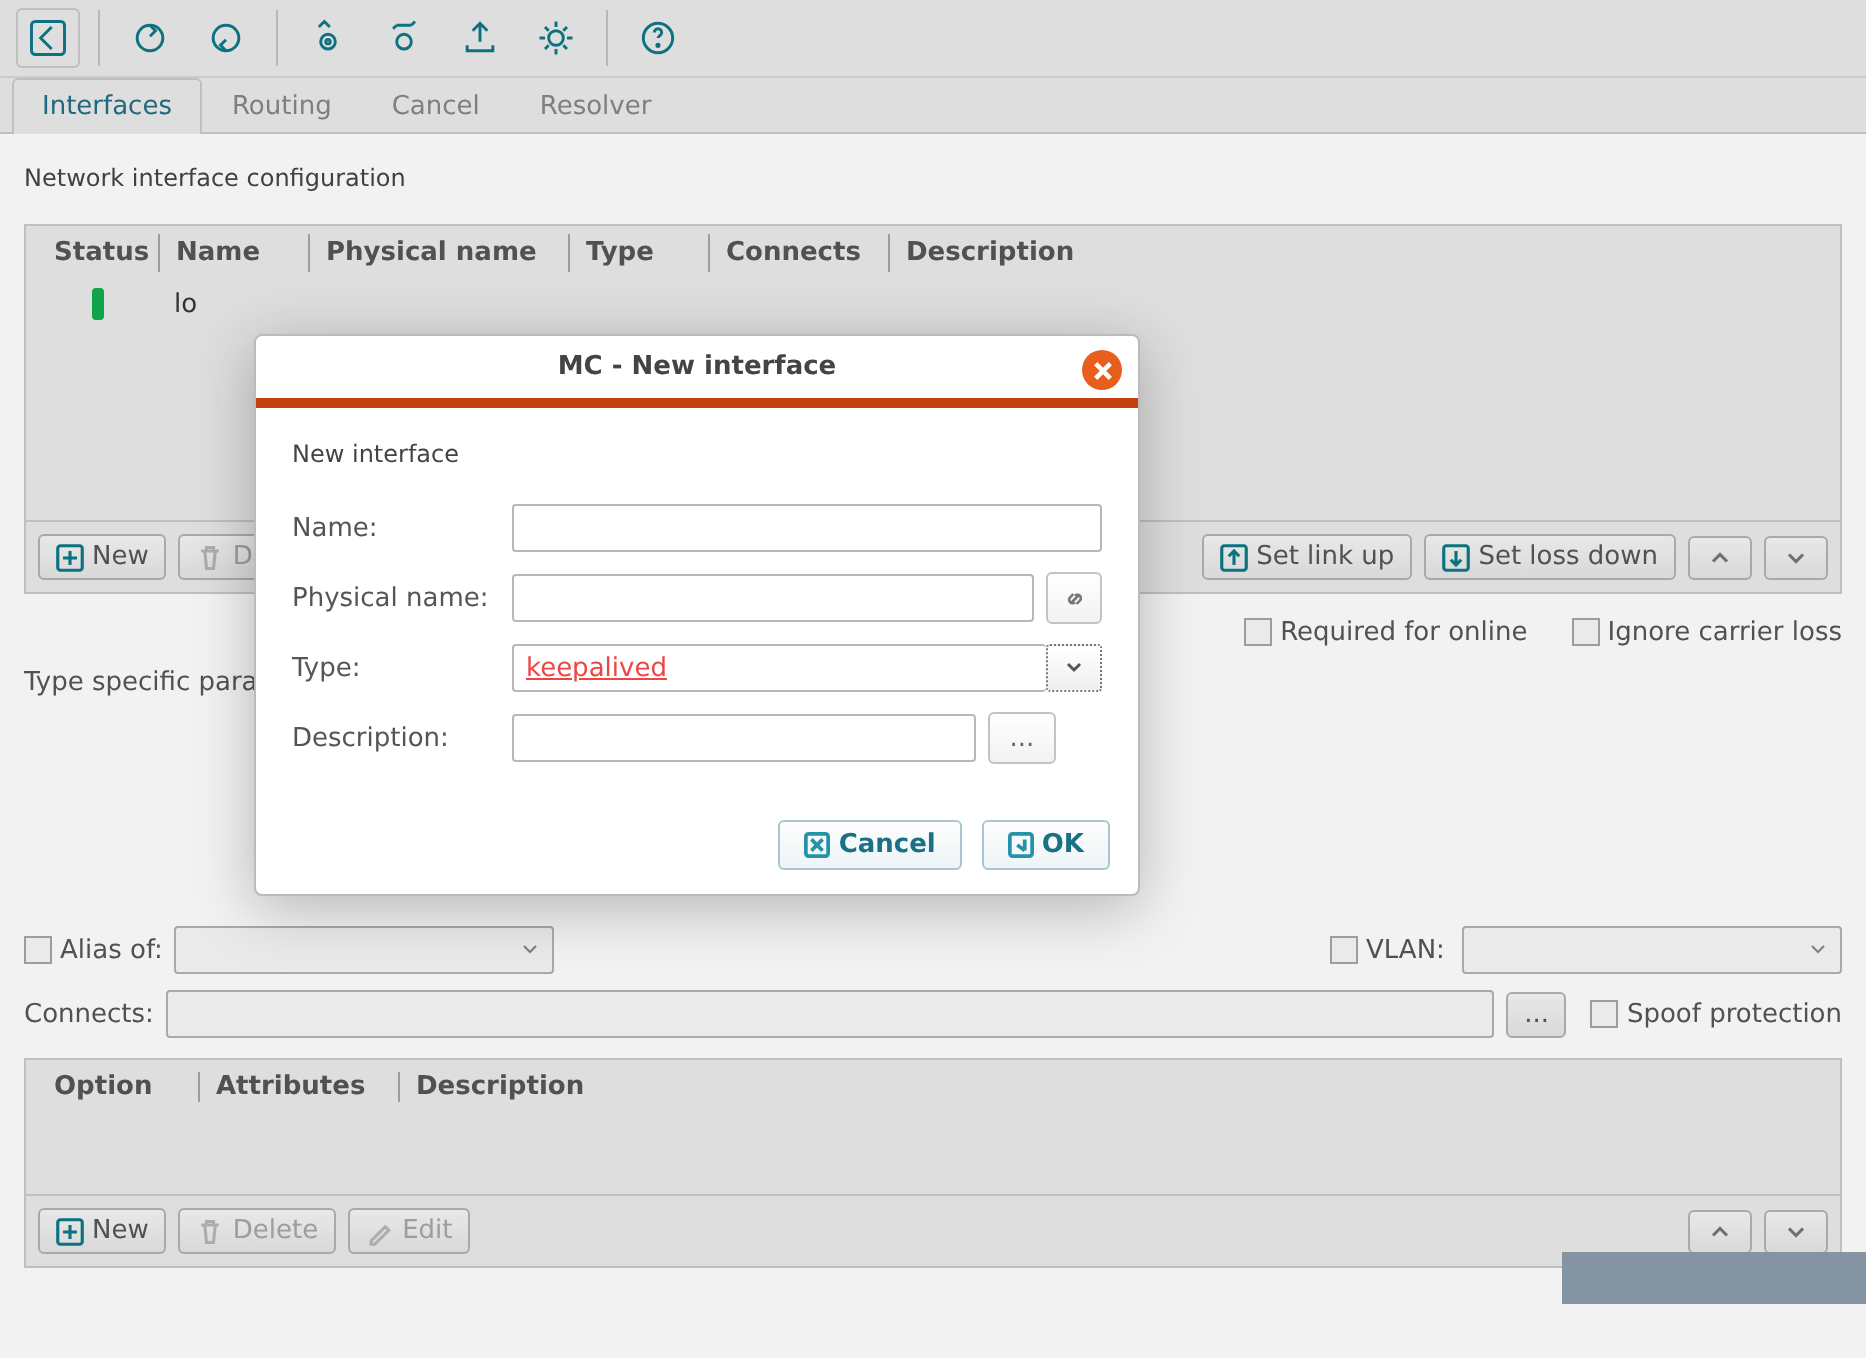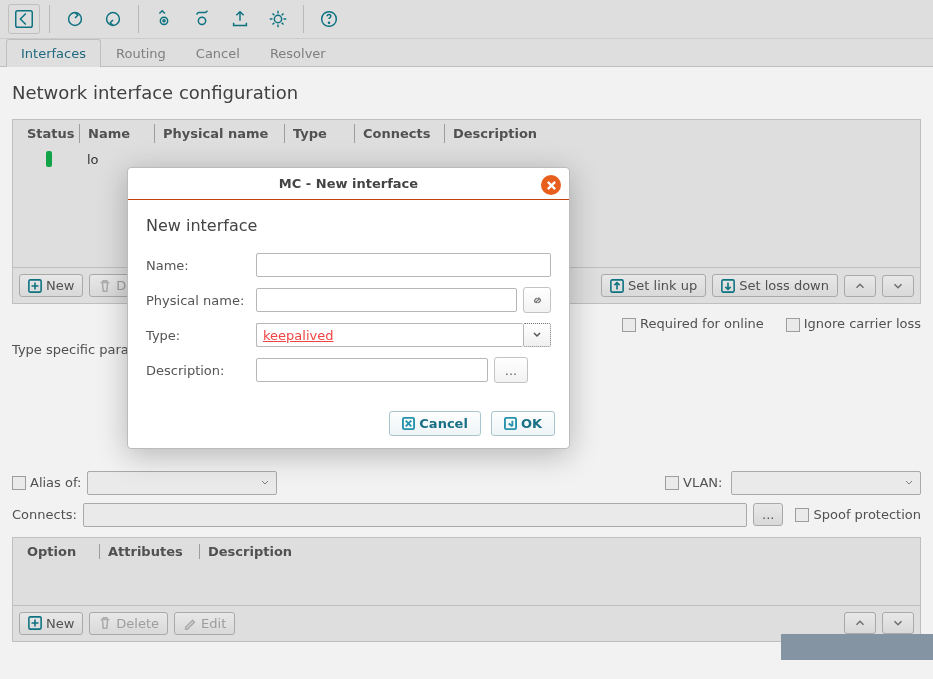--- a/index.html
+++ b/index.html
@@ -44,21 +44,21 @@
     color: var(--teal);
   }
   .tbtn.framed { border:1px solid var(--border-light);}
   .tbtn svg { width:22px;height:22px;stroke:var(--teal);fill:none;stroke-width:1.6;}
   
   .tabs { display:flex;border-bottom:1px solid var(--border-light);padding:0 6px;background:var(--bg);}
   .tab { padding:6px 14px;color:var(--muted);cursor:pointer;border:1px solid transparent;border-bottom:none;margin-bottom:-1px;}
   .tab.active { color:#1e6f86;border-color:var(--border-light);background:var(--bg);border-radius:3px 3px 0 0;}
   
   .main { padding:10px 12px; }
-  h1 { font-size:18px;font-weight:normal;color:#444;margin:5px 0 16px; }
+  h1 { font-size:12px;font-weight:normal;color:#444;margin:5px 0 16px; }
   .table-hdr { display:flex;padding:4px 6px;font-weight:bold;color:#555;gap:0;}
   .table-hdr > div, .row > div { padding:2px 8px;}
   .col-status{width:60px;} .col-name{width:75px;} .col-phys{width:130px;}
   .col-type{width:70px;} .col-add{width:140px;} .col-conn{width:90px;} .col-desc{flex:1;}
   .hdr-cell{border-left:1px solid #aaa;}
   .hdr-cell:first-child{border-left:none;}
   .row { display:flex;padding:2px 6px;align-items:center;}
   .status-dot{width:6px;height:16px;background:var(--green);border-radius:2px;margin:0 auto;}
   .panel-box{border:1px solid var(--border-light);background:var(--bg);margin-bottom:8px;}
   .table-wrap{min-height:120px;}
@@ -72,25 +72,25 @@
   .formrow{display:flex;align-items:center;gap:6px;padding:4px 0;}
   .formrow label{min-width:60px;color:#555;}
   .sel, .inp {border:1px solid #b7b7b7;background:#fff;height:24px;padding:0 6px;border-radius:2px;color:#555;}
   .sel{display:flex;align-items:center;justify-content:space-between;min-width:190px;}
   .caret{width:10px;height:10px;}
   .opt-hdr{display:flex;padding:6px;font-weight:bold;color:#555;}
   .opt-hdr>div{border-left:1px solid #aaa;padding:0 8px;} .opt-hdr>div:first-child{border:none;}
   
   .overlay{position:absolute;inset:0;background:rgba(0,0,0,0);}
   .modal{position:absolute;left:127px;top:167px;width:443px;background:#fff;border:1px solid #bbb;border-radius:4px;box-shadow:0 6px 30px rgba(0,0,0,.25);}
-  .modal-title{display:flex;align-items:center;justify-content:center;position:relative;padding:8px 10px;font-weight:bold;color:#444;border-bottom:1px solid #c2410c;}
+  .modal-title{display:flex;align-items:center;justify-content:center;position:relative;padding:8px 10px;font-weight:bold;color:#444;border-bottom:5px solid #c2410c;}
   .modal-close{position:absolute;right:8px;top:7px;width:20px;height:20px;border-radius:10px;background:var(--orange);display:flex;align-items:center;justify-content:center;cursor:pointer;}
   .modal-close svg{width:11px;height:11px;stroke:#fff;stroke-width:2.5;}
   .modal-body{padding:14px 18px 10px;}
-  .modal-h{font-size:16px;color:#444;margin:2px 0 18px;}
+  .modal-h{font-size:12px;color:#444;margin:2px 0 18px;}
   .mrow{display:flex;align-items:center;margin-bottom:10px;}
   .mrow label{width:110px;color:#555;}
   .mrow .inp{flex:1;}
   .inline-btn{width:28px;height:26px;border:1px solid #c3c3c3;border-radius:3px;margin-left:6px;display:flex;align-items:center;justify-content:center;background:linear-gradient(#fff,#f2f2f2);cursor:pointer;}
   .inline-btn svg{width:13px;height:13px;stroke:#777;fill:none;stroke-width:1.6;}
   .combo{flex:1;display:flex;}
   .combo .inp{flex:1;border-right:none;color:#ef4444;text-decoration:underline;}
   .combo .cbtn{width:28px;border:1px dotted #777;border-radius:2px;display:flex;align-items:center;justify-content:center;background:linear-gradient(#fff,#efefef);cursor:pointer;}
   .modal-btns{display:flex;justify-content:flex-end;gap:10px;padding:8px 14px 12px;font-weight:bold;}
   .mbtn{display:inline-flex;align-items:center;gap:4px;padding:4px 12px;border:1px solid #a9c6cf;border-radius:3px;background:linear-gradient(#fefefe,#eef4f6);color:#1a7084;cursor:pointer;font-size:13px;}

